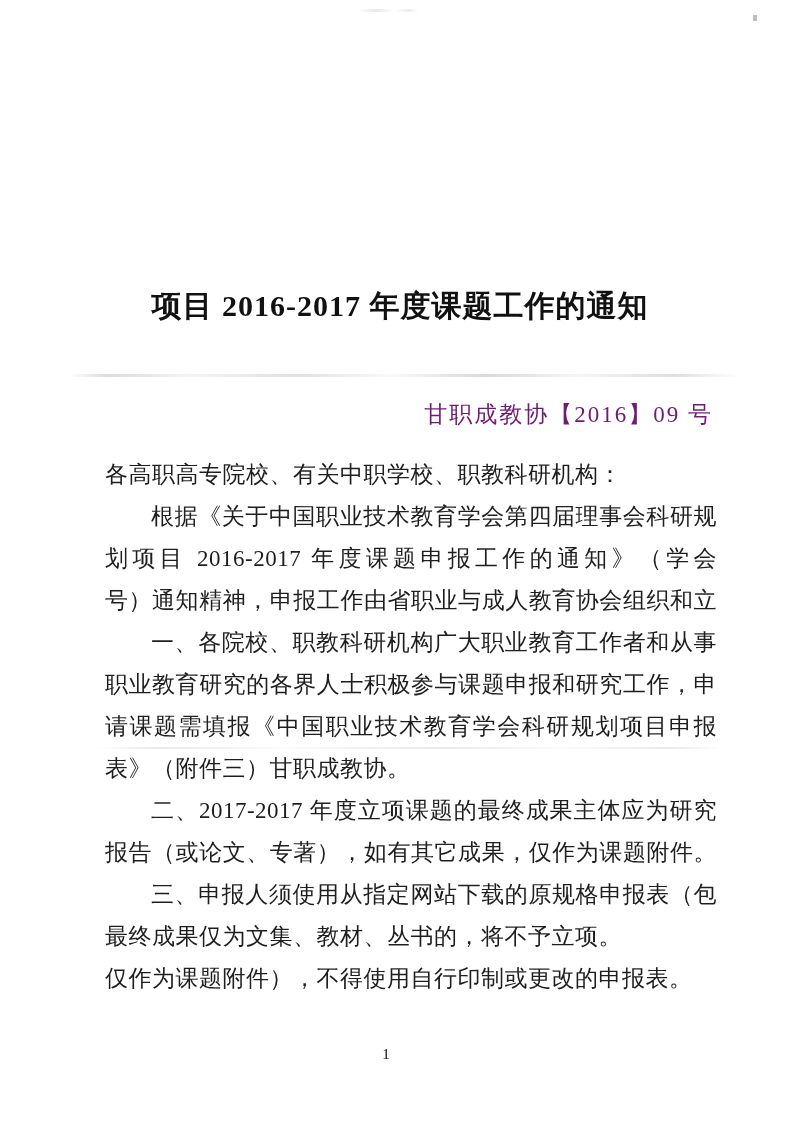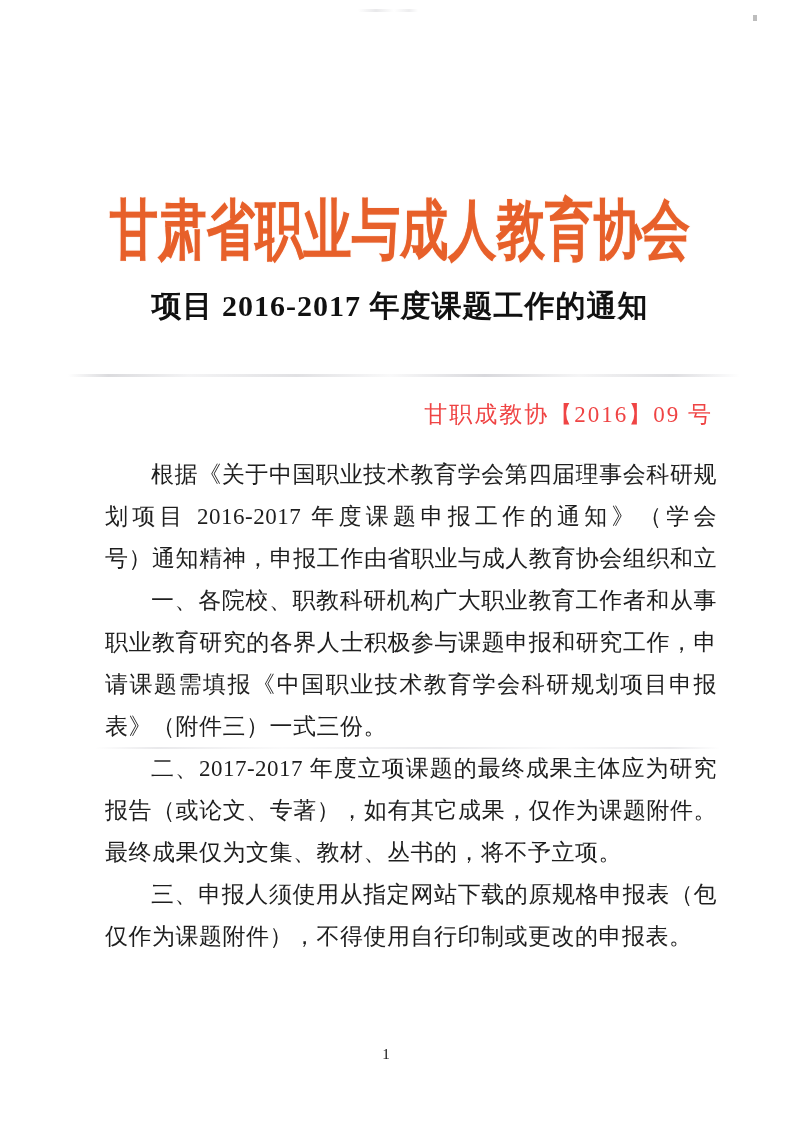--- a/index.html
+++ b/index.html
@@ -54,21 +54,21 @@
   
   .doc-number {
     position: absolute;
     top: 399px;
     left: 0;
     width: 800px;
     box-sizing: border-box;
     padding-right: 87px;
     text-align: right;
     font-size: 23px;
-    color: #ef4444;
+    color: #701a75;
     letter-spacing: 2px;
   }
 
   
   .body-text {
     position: absolute;
     top: 454px;
     left: 105px;
     width: 612px;
     font-size: 23px;
@@ -162,44 +162,42 @@
   }
 </style>
 </head>
 <body>
 
 <div class="page">
 
   <div class="scan-speck-1"></div>
   <div class="scan-speck-2"></div>
 
-  <div class="masthead">
-    <span class="masthead-inner">甘肃省职业与成人教育协会</span>
-  </div>
 
   <div class="notice-title">
     <div>项目 2016-2017 年度课题工作的通知</div>
   </div>
 
   <div class="scan-streak-1"></div>
 
   <div class="doc-number">甘职成教协【2016】09 号</div>
 
   <div class="body-text">
+    <div class="line plain">各高职高专院校、有关中职学校、职教科研机构：</div>
     <div class="line fill indent">根据《关于中国职业技术教育学会第四届理事会科研规</div>
     <div class="line fill">划项目 2016-2017 年度课题申报工作的通知》（学会[2016]7</div>
     <div class="line fill">号）通知精神，申报工作由省职业与成人教育协会组织和立</div>
     <div class="line fill indent">一、各院校、职教科研机构广大职业教育工作者和从事</div>
     <div class="line fill">职业教育研究的各界人士积极参与课题申报和研究工作，申</div>
     <div class="line fill">请课题需填报《中国职业技术教育学会科研规划项目申报</div>
-    <div class="line plain">表》（附件三）一式三份。</div>
+    <div class="line plain">表》（附件三）甘职成教协。</div>
     <div class="line fill indent">二、2017-2017 年度立项课题的最终成果主体应为研究</div>
     <div class="line fill">报告（或论文、专著），如有其它成果，仅作为课题附件。</div>
+    <div class="line fill indent">三、申报人须使用从指定网站下载的原规格申报表（包</div>
     <div class="line plain">最终成果仅为文集、教材、丛书的，将不予立项。</div>
-    <div class="line fill indent">三、申报人须使用从指定网站下载的原规格申报表（包</div>
     <div class="line plain">仅作为课题附件），不得使用自行印制或更改的申报表。</div>
   </div>
 
   <div class="scan-streak-2"></div>
 
   <div class="page-number">1</div>
 
 </div>
 
 </body></html>

